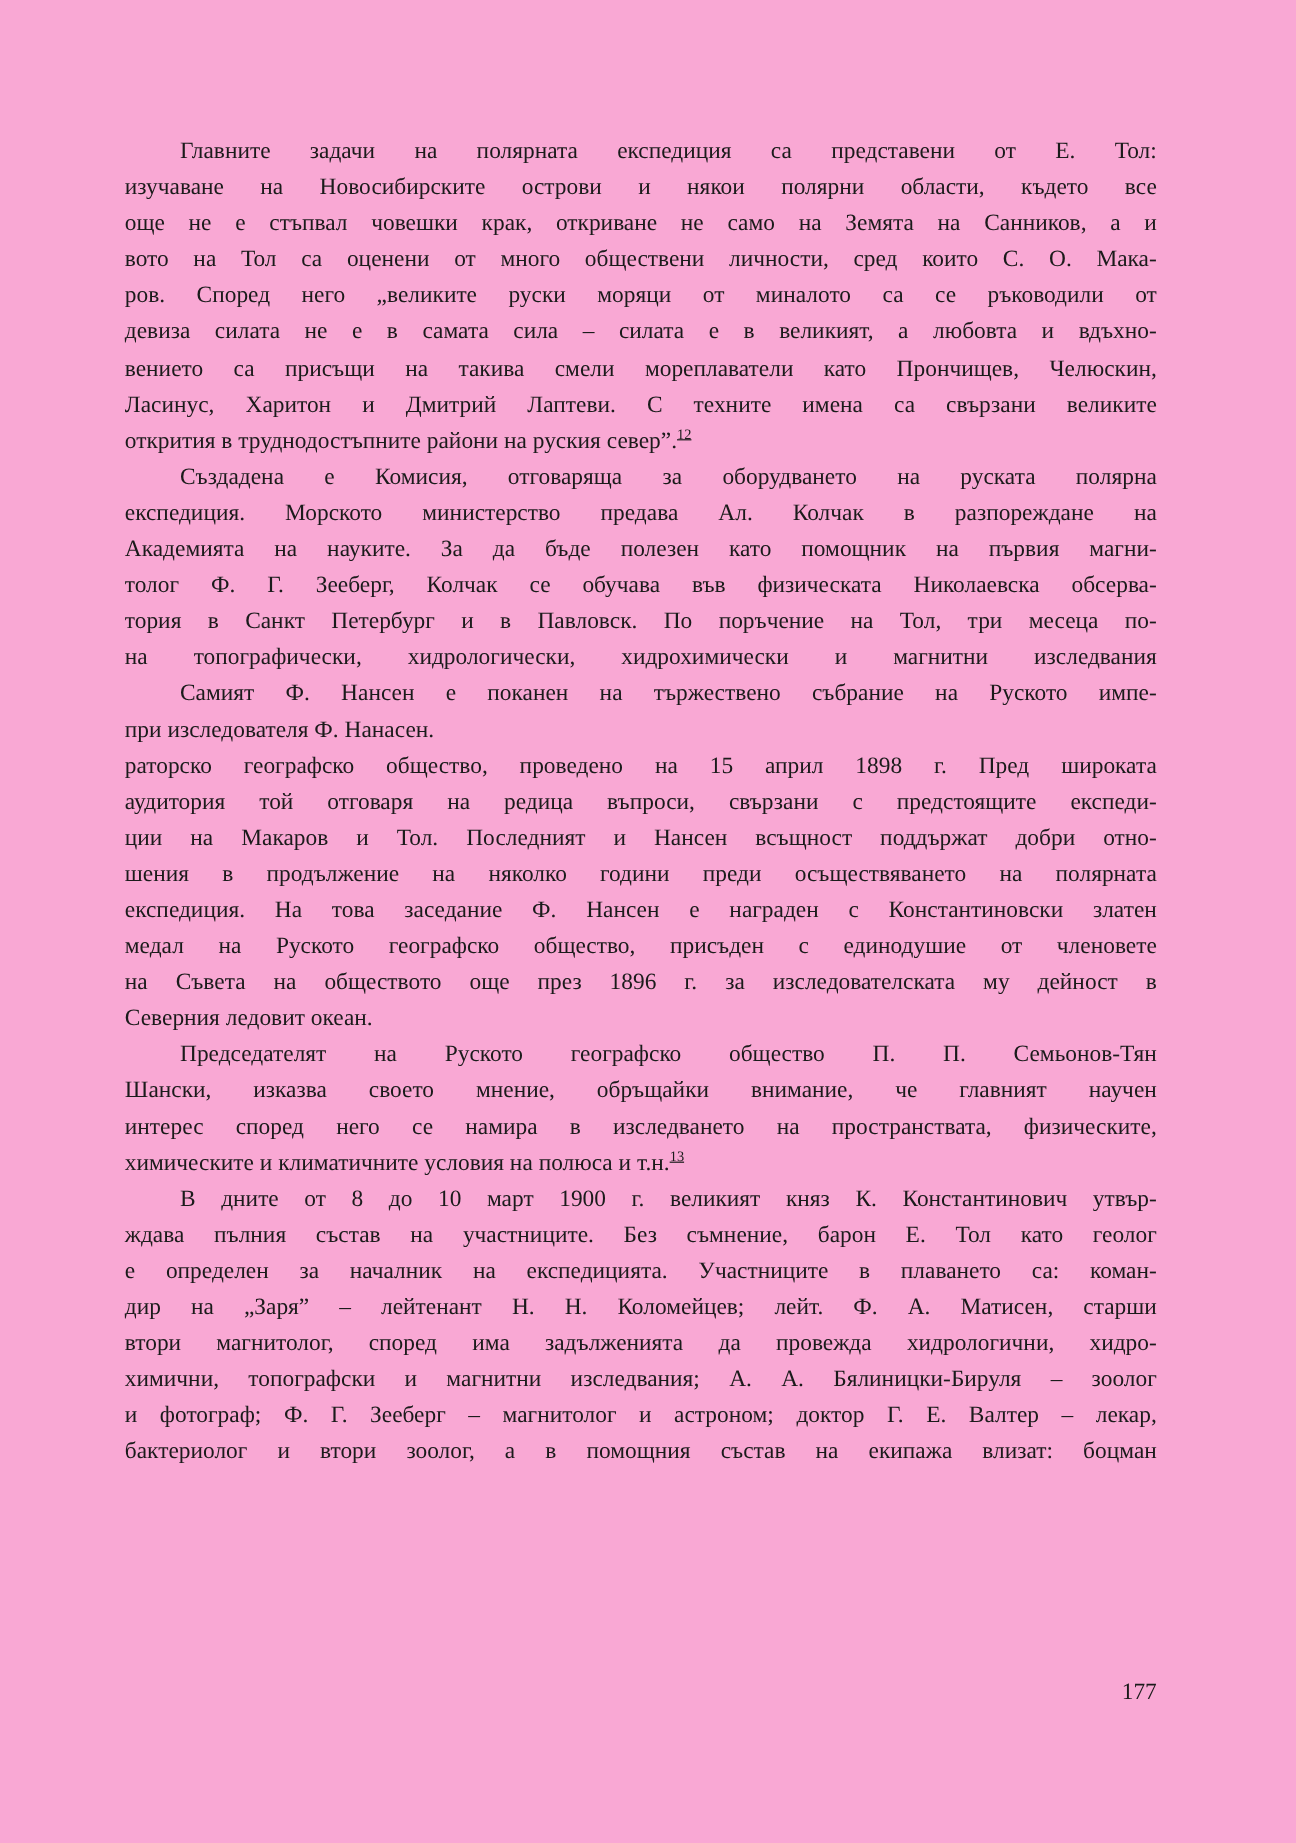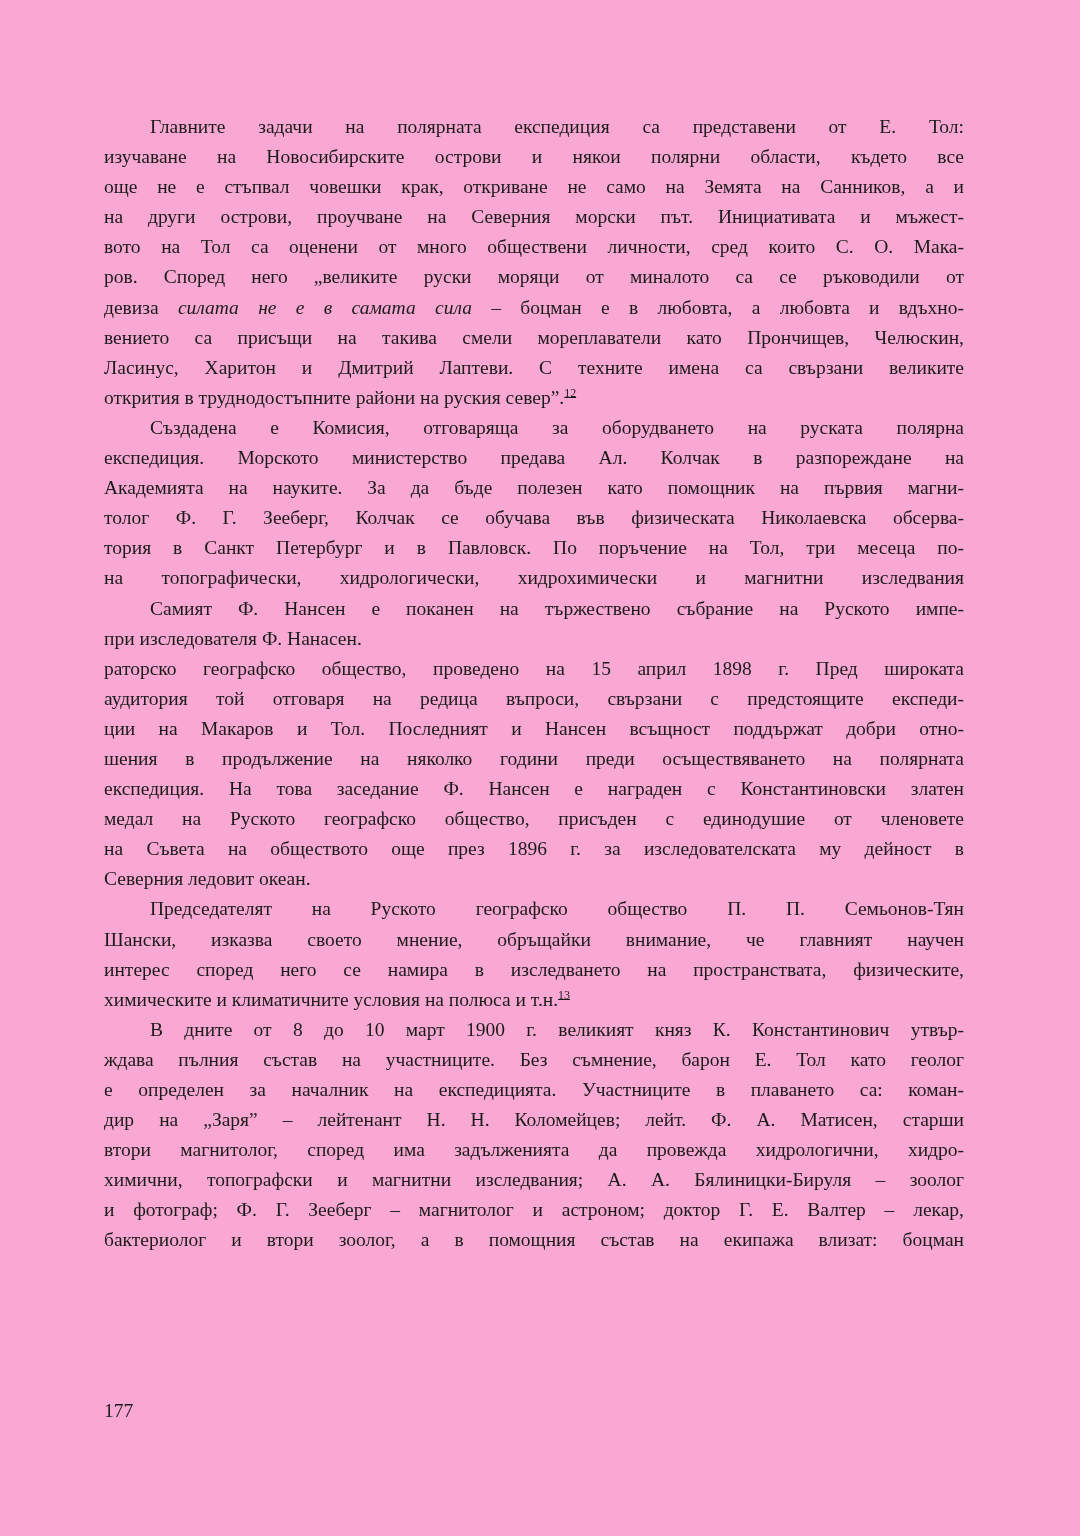--- a/index.html
+++ b/index.html
@@ -29,50 +29,48 @@
     text-align-last: justify;
     text-justify: inter-word;
   }
   .line.first {
     text-indent: 46px;
   }
   .line.para-end {
     text-align-last: left;
   }
   .italic {
-    font-style: italic;
   }
   sup {
     font-size: 12px;
     line-height: 0;
     vertical-align: super;
     text-decoration: underline;
   }
   .page-number {
     position: absolute;
     left: 104px;
     top: 1400px;
     width: 860px;
-    text-align: left;
+    text-align: right;
     font-size: 19.5px;
     color: #1b1b1b;
   }
 </style>
 </head>
 <body>
 
 <div class="page">
   <div class="textblock">
       <div class="line first"><span>Главните задачи на полярната експедиция са представени от Е. Тол:</span></div>
       <div class="line"><span>изучаване на Новосибирските острови и някои полярни области, където все</span></div>
       <div class="line"><span>още не е стъпвал човешки крак, откриване не само на Земята на Санников, а и</span></div>
-      <div class="line"><span>на други острови, проучване на Северния морски път. Инициативата и мъжест-</span></div>
       <div class="line"><span>вото на Тол са оценени от много обществени личности, сред които С. О. Мака-</span></div>
       <div class="line"><span>ров. Според него „великите руски моряци от миналото са се ръководили от</span></div>
-      <div class="line"><span>девиза </span><span class="italic">силата не е в самата сила</span><span> – боцман е в любовта, а любовта и вдъхно-</span></div>
+      <div class="line"><span>девиза </span><span class="italic">силата не е в самата сила</span><span> – силата е в великият, а любовта и вдъхно-</span></div>
       <div class="line"><span>вението са присъщи на такива смели мореплаватели като Прончищев, Челюскин,</span></div>
       <div class="line"><span>Ласинус, Харитон и Дмитрий Лаптеви. С техните имена са свързани великите</span></div>
       <div class="line para-end"><span>открития в труднодостъпните райони на руския север”.</span><sup>12</sup></div>
       <div class="line first"><span>Създадена е Комисия, отговаряща за оборудването на руската полярна</span></div>
       <div class="line"><span>експедиция. Морското министерство предава Ал. Колчак в разпореждане на</span></div>
       <div class="line"><span>Академията на науките. За да бъде полезен като помощник на първия магни-</span></div>
       <div class="line"><span>толог Ф. Г. Зееберг, Колчак се обучава във физическата Николаевска обсерва-</span></div>
       <div class="line"><span>тория в Санкт Петербург и в Павловск. По поръчение на Тол, три месеца по-</span></div>
       <div class="line"><span>на топографически, хидрологически, хидрохимически и магнитни изследвания</span></div>
       <div class="line first"><span>Самият Ф. Нансен е поканен на тържествено събрание на Руското импе-</span></div>

